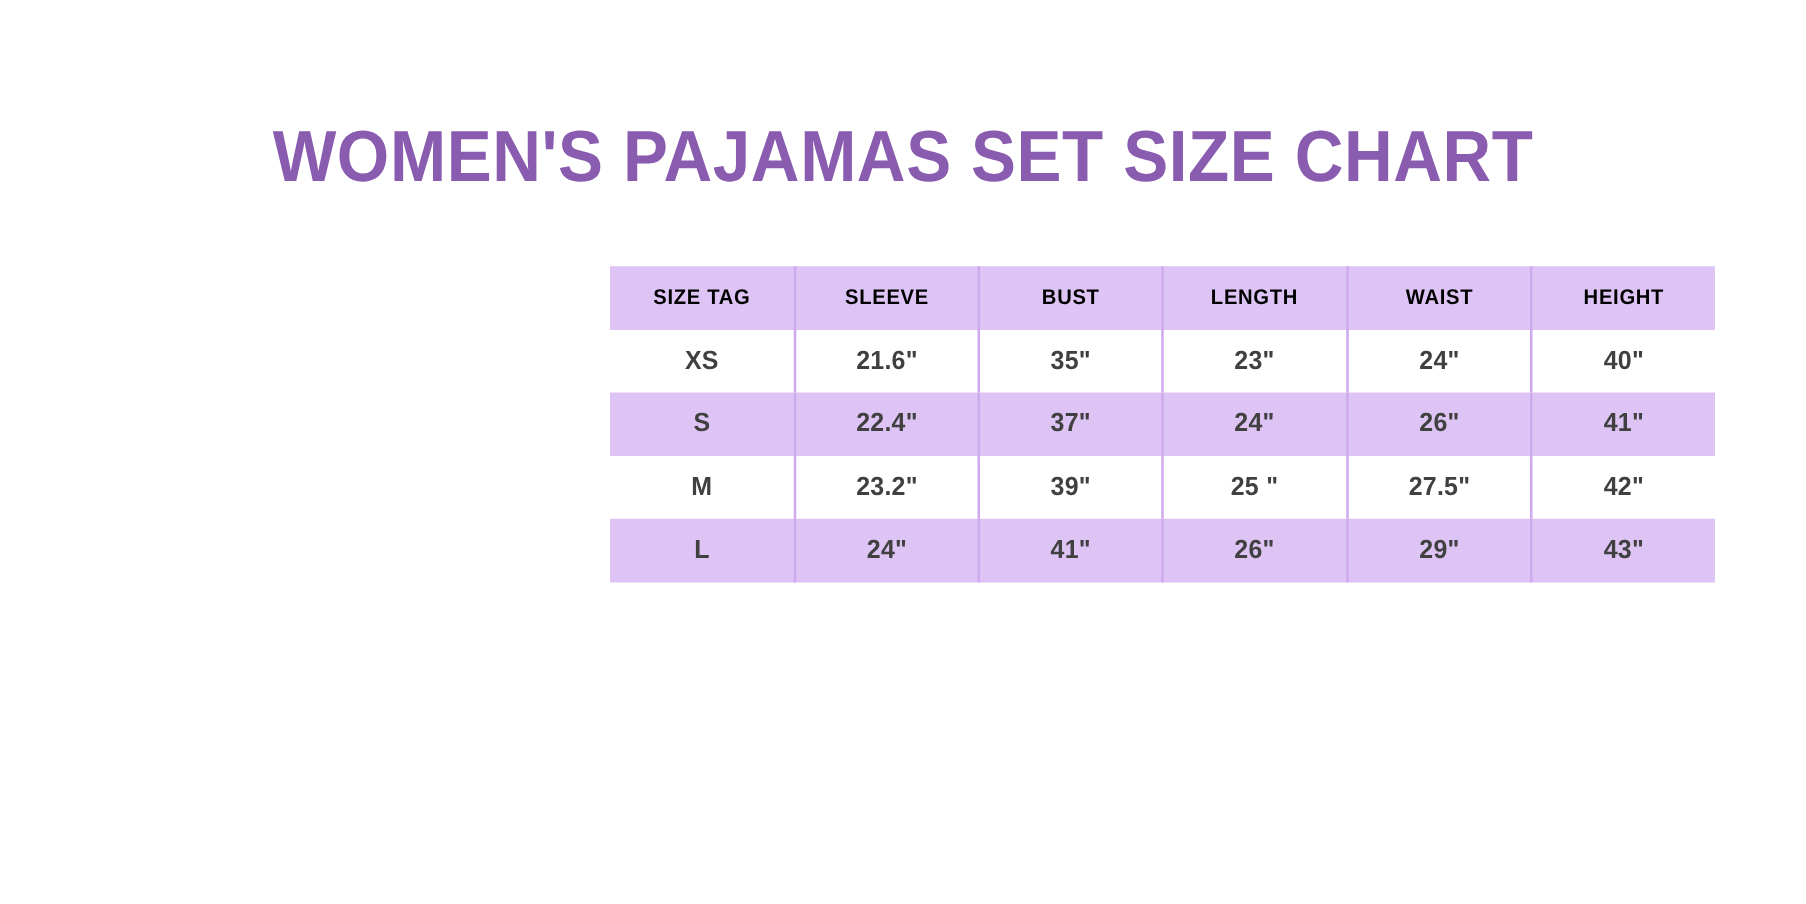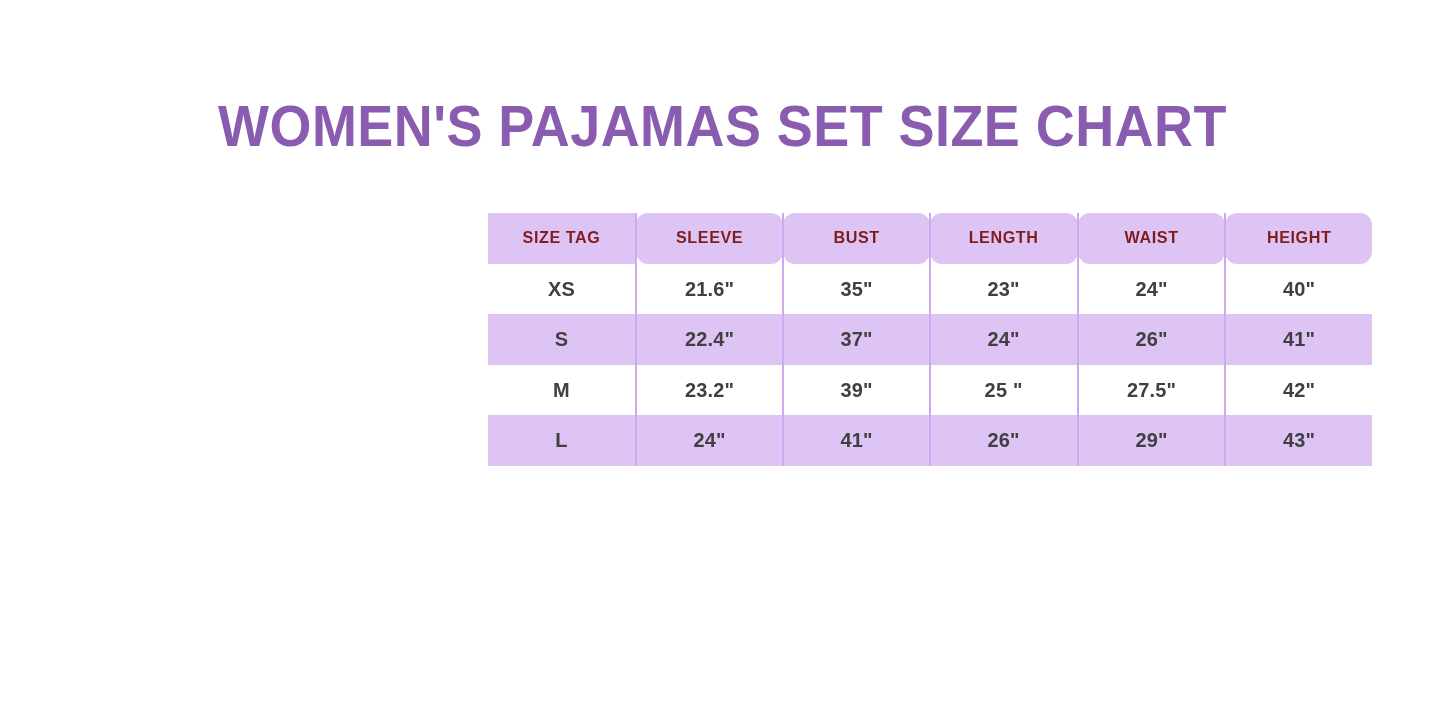--- a/index.html
+++ b/index.html
@@ -69,21 +69,21 @@
   }
 
   
   table.size-table th + th,
   table.size-table td + td {
     border-left: 2px solid #cfa9ee;
   }
 
   thead th {
     background: #ddc4f4;
-    color: #7f1d1d;
+    color: #000000;
     font-size: 17px;
     font-weight: 700;
     letter-spacing: 0.6px;
     transform: none;
   }
 
   tbody td {
     color: #404040;
     font-size: 21px;
     font-weight: 700;
@@ -91,21 +91,21 @@
   }
 
   tbody tr.row-shaded td {
     background: #ddc4f4;
   }
   tbody tr.row-plain td {
     background: #ffffff;
   }
 
   
-  thead th + th { border-left-color: #c9a0ec; border-radius: 12px; }
+  thead th + th { border-left-color: #c9a0ec; }
 
   .cell-inner {
     display: block;
     transform: scaleX(0.95);
     transform-origin: center center;
   }
 </style>
 </head>
 <body>
 

